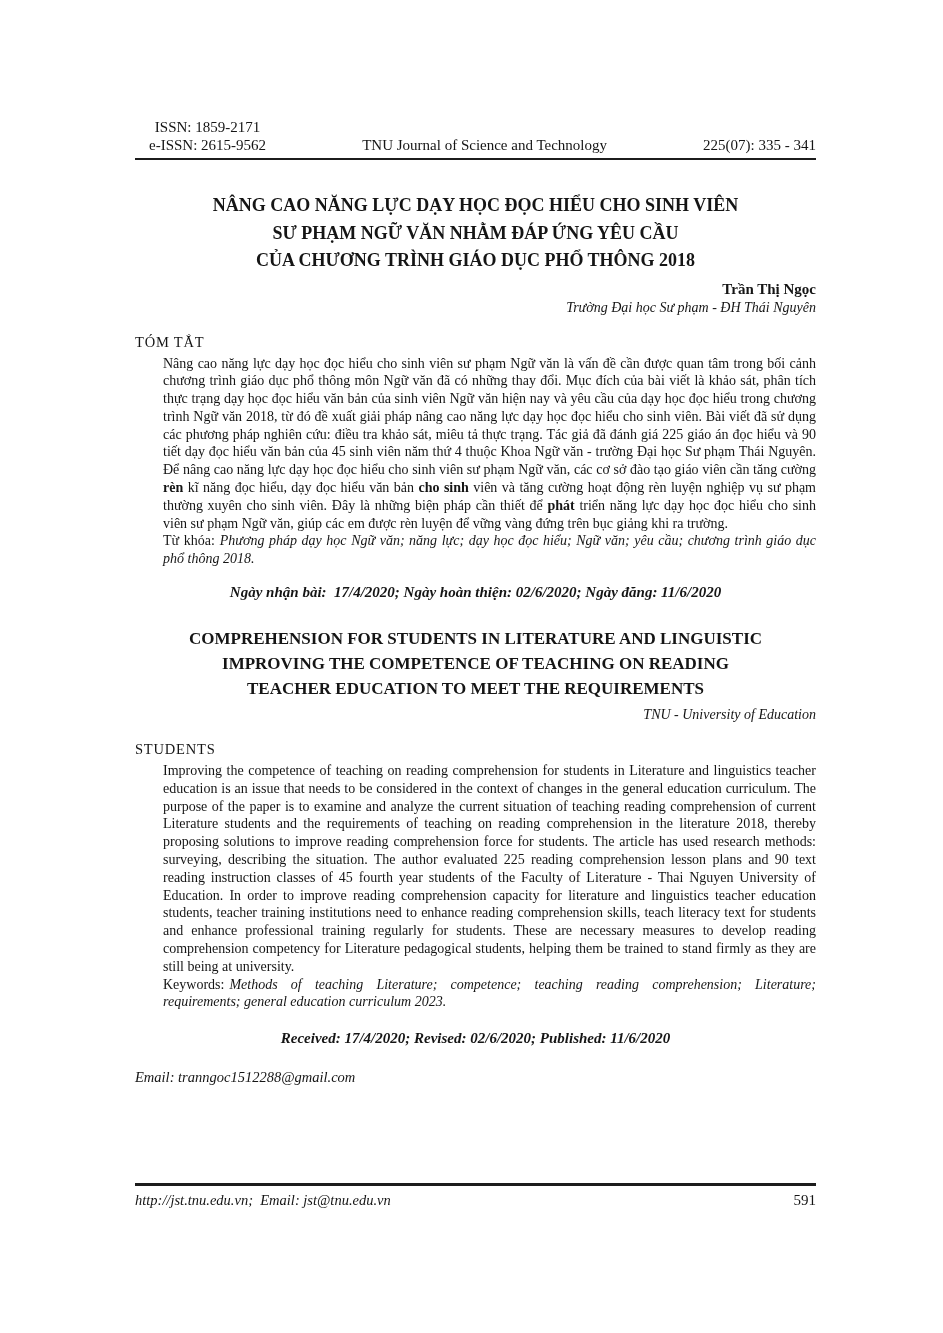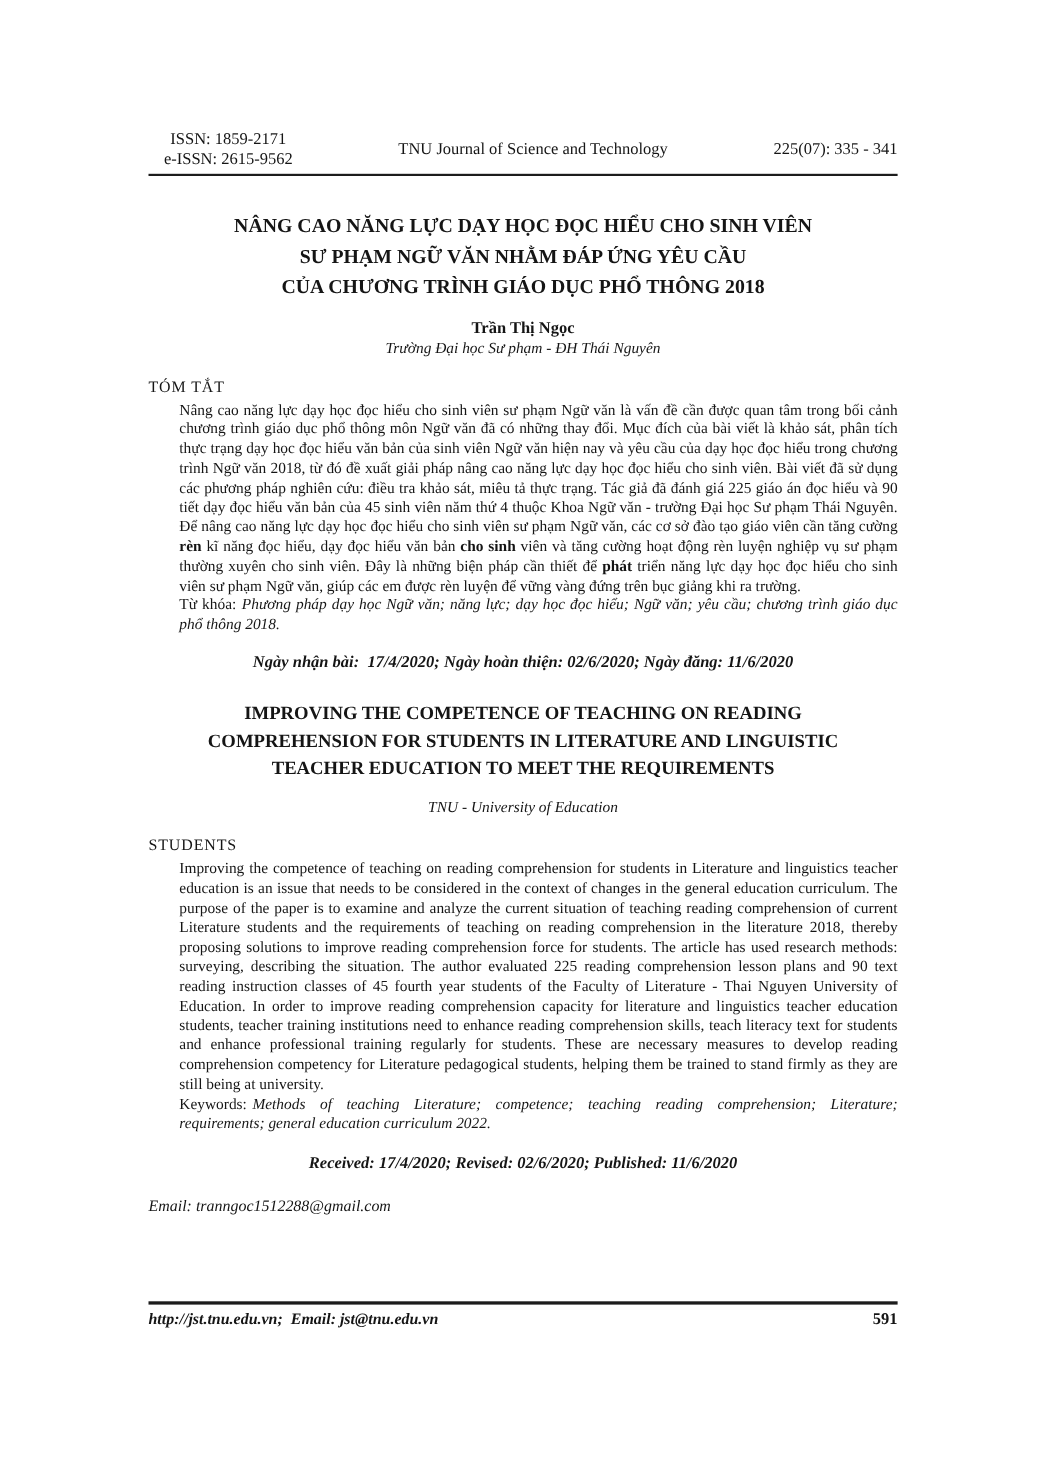--- a/index.html
+++ b/index.html
@@ -17,21 +17,21 @@
   .content {
     position: absolute;
     left: 135px;
     top: 0;
     width: 681px;
   }
   
   .journal-header {
     margin-top: 118px;
     display: flex;
-    align-items: center;
+    align-items: flex-end;
     border-bottom: 2px solid #1c1c1c;
     padding-bottom: 4px;
   }
   .issn-block { text-align: center; font-size: 15px; line-height: 18px; padding-left: 14px; }
   .journal-name { flex: 1; text-align: center; font-size: 15px; }
   .issue-info { font-size: 15px; }
   
   .vi-title {
     margin-top: 32px;
     text-align: center;
@@ -39,21 +39,21 @@
     font-size: 18px;
     line-height: 27.5px;
   }
   .en-title {
     margin-top: 24px;
     text-align: center;
     font-weight: bold;
     font-size: 17px;
     line-height: 25px;
   }
-  .author-block { margin-top: 15px; text-align: center; }
+  .author-block { margin-top: 5px; text-align: right; }
   .author-name { font-weight: bold; font-size: 15px; line-height: 19px; }
   .author-affil { font-style: italic; font-size: 14px; line-height: 18px; }
   
   .section-heading {
     margin-top: 16px;
     font-size: 14.5px;
     letter-spacing: 0.8px;
     line-height: 19px;
   }
   .abstract-body {
@@ -85,21 +85,20 @@
   .page-footer {
     position: absolute;
     left: 135px;
     top: 1183px;
     width: 681px;
     border-top: 3px solid #1c1c1c;
     padding-top: 6px;
     display: flex;
     justify-content: space-between;
     align-items: baseline;
-    font-weight: bold;
   }
   .footer-site { font-style: italic; font-size: 14.5px; white-space: pre-wrap; }
   .footer-page { font-size: 15px; }
 </style>
 </head>
 <body>
 
 <div class="page">
   <div class="content">
 
@@ -123,32 +122,32 @@
       <div class="author-affil">Trường Đại học Sư phạm - ĐH Thái Nguyên</div>
     </div>
 
     <div class="section-heading">TÓM TẮT</div>
     <p class="abstract-body"><span>Nâng cao năng lực dạy học đọc hiểu cho sinh viên sư phạm Ngữ văn là vấn đề cần được quan tâm trong bối cảnh chương trình giáo dục phổ thông môn Ngữ văn đã có những thay đổi. Mục đích của bài viết là khảo sát, phân tích thực trạng dạy học đọc hiểu văn bản của sinh viên Ngữ văn hiện nay và yêu cầu của dạy học đọc hiểu trong chương trình Ngữ văn 2018, từ đó đề xuất giải pháp nâng cao năng lực dạy học đọc hiểu cho sinh viên. Bài viết đã sử dụng các phương pháp nghiên cứu: điều tra khảo sát, miêu tả thực trạng. Tác giả đã đánh giá 225 giáo án đọc hiểu và 90 tiết dạy đọc hiểu văn bản của 45 sinh viên năm thứ 4 thuộc Khoa Ngữ văn - trường Đại học Sư phạm Thái Nguyên. Để nâng cao năng lực dạy học đọc hiểu cho sinh viên sư phạm Ngữ văn, các cơ sở đào tạo giáo viên cần tăng cường </span><span style="font-weight: bold;">rèn</span><span> kĩ năng đọc hiểu, dạy đọc hiểu văn bản </span><span style="font-weight: bold;">cho sinh</span><span> viên và tăng cường hoạt động rèn luyện nghiệp vụ sư phạm thường xuyên cho sinh viên. Đây là những biện pháp cần thiết để </span><span style="font-weight: bold;">phát</span><span> triển năng lực dạy học đọc hiểu cho sinh viên sư phạm Ngữ văn, giúp các em được rèn luyện để vững vàng đứng trên bục giảng khi ra trường.</span></p>
     <p class="keywords-line"><span class="kw-label">Từ khóa:</span><span class="kw-text">Phương pháp dạy học Ngữ văn; năng lực; dạy học đọc hiểu; Ngữ văn; yêu cầu; chương trình giáo dục phổ thông 2018.</span></p>
 
     <div class="dates-line">Ngày nhận bài:  17/4/2020; Ngày hoàn thiện: 02/6/2020; Ngày đăng: 11/6/2020</div>
 
     <div class="en-title">
+      <div>COMPREHENSION FOR STUDENTS IN LITERATURE AND LINGUISTIC</div>
       <div>IMPROVING THE COMPETENCE OF TEACHING ON READING</div>
-      <div>COMPREHENSION FOR STUDENTS IN LITERATURE AND LINGUISTIC</div>
       <div>TEACHER EDUCATION TO MEET THE REQUIREMENTS</div>
     </div>
 
     <div class="author-block">
       <div class="author-affil">TNU - University of Education</div>
     </div>
 
     <div class="section-heading">STUDENTS</div>
     <p class="abstract-body">Improving the competence of teaching on reading comprehension for students in Literature and linguistics teacher education is an issue that needs to be considered in the context of changes in the general education curriculum. The purpose of the paper is to examine and analyze the current situation of teaching reading comprehension of current Literature students and the requirements of teaching on reading comprehension in the literature 2018, thereby proposing solutions to improve reading comprehension force for students. The article has used research methods: surveying, describing the situation. The author evaluated 225 reading comprehension lesson plans and 90 text reading instruction classes of 45 fourth year students of the Faculty of Literature - Thai Nguyen University of Education. In order to improve reading comprehension capacity for literature and linguistics teacher education students, teacher training institutions need to enhance reading comprehension skills, teach literacy text for students and enhance professional training regularly for students. These are necessary measures to develop reading comprehension competency for Literature pedagogical students, helping them be trained to stand firmly as they are still being at university.</p>
-    <p class="keywords-line"><span class="kw-label">Keywords:</span><span class="kw-text">Methods of teaching Literature; competence; teaching reading comprehension; Literature; requirements; general education curriculum 2022.</span></p>
+    <p class="keywords-line"><span class="kw-label">Keywords:</span><span class="kw-text">Methods of teaching Literature; competence; teaching reading comprehension; Literature; requirements; general education curriculum 2023.</span></p>
 
     <div class="dates-line en-dates">Received: 17/4/2020; Revised: 02/6/2020; Published: 11/6/2020</div>
 
     <div class="email-line">Email: tranngoc1512288@gmail.com</div>
 
   </div>
 
   <div class="page-footer">
     <div class="footer-site">http://jst.tnu.edu.vn;  Email: jst@tnu.edu.vn</div>
     <div class="footer-page">591</div>

